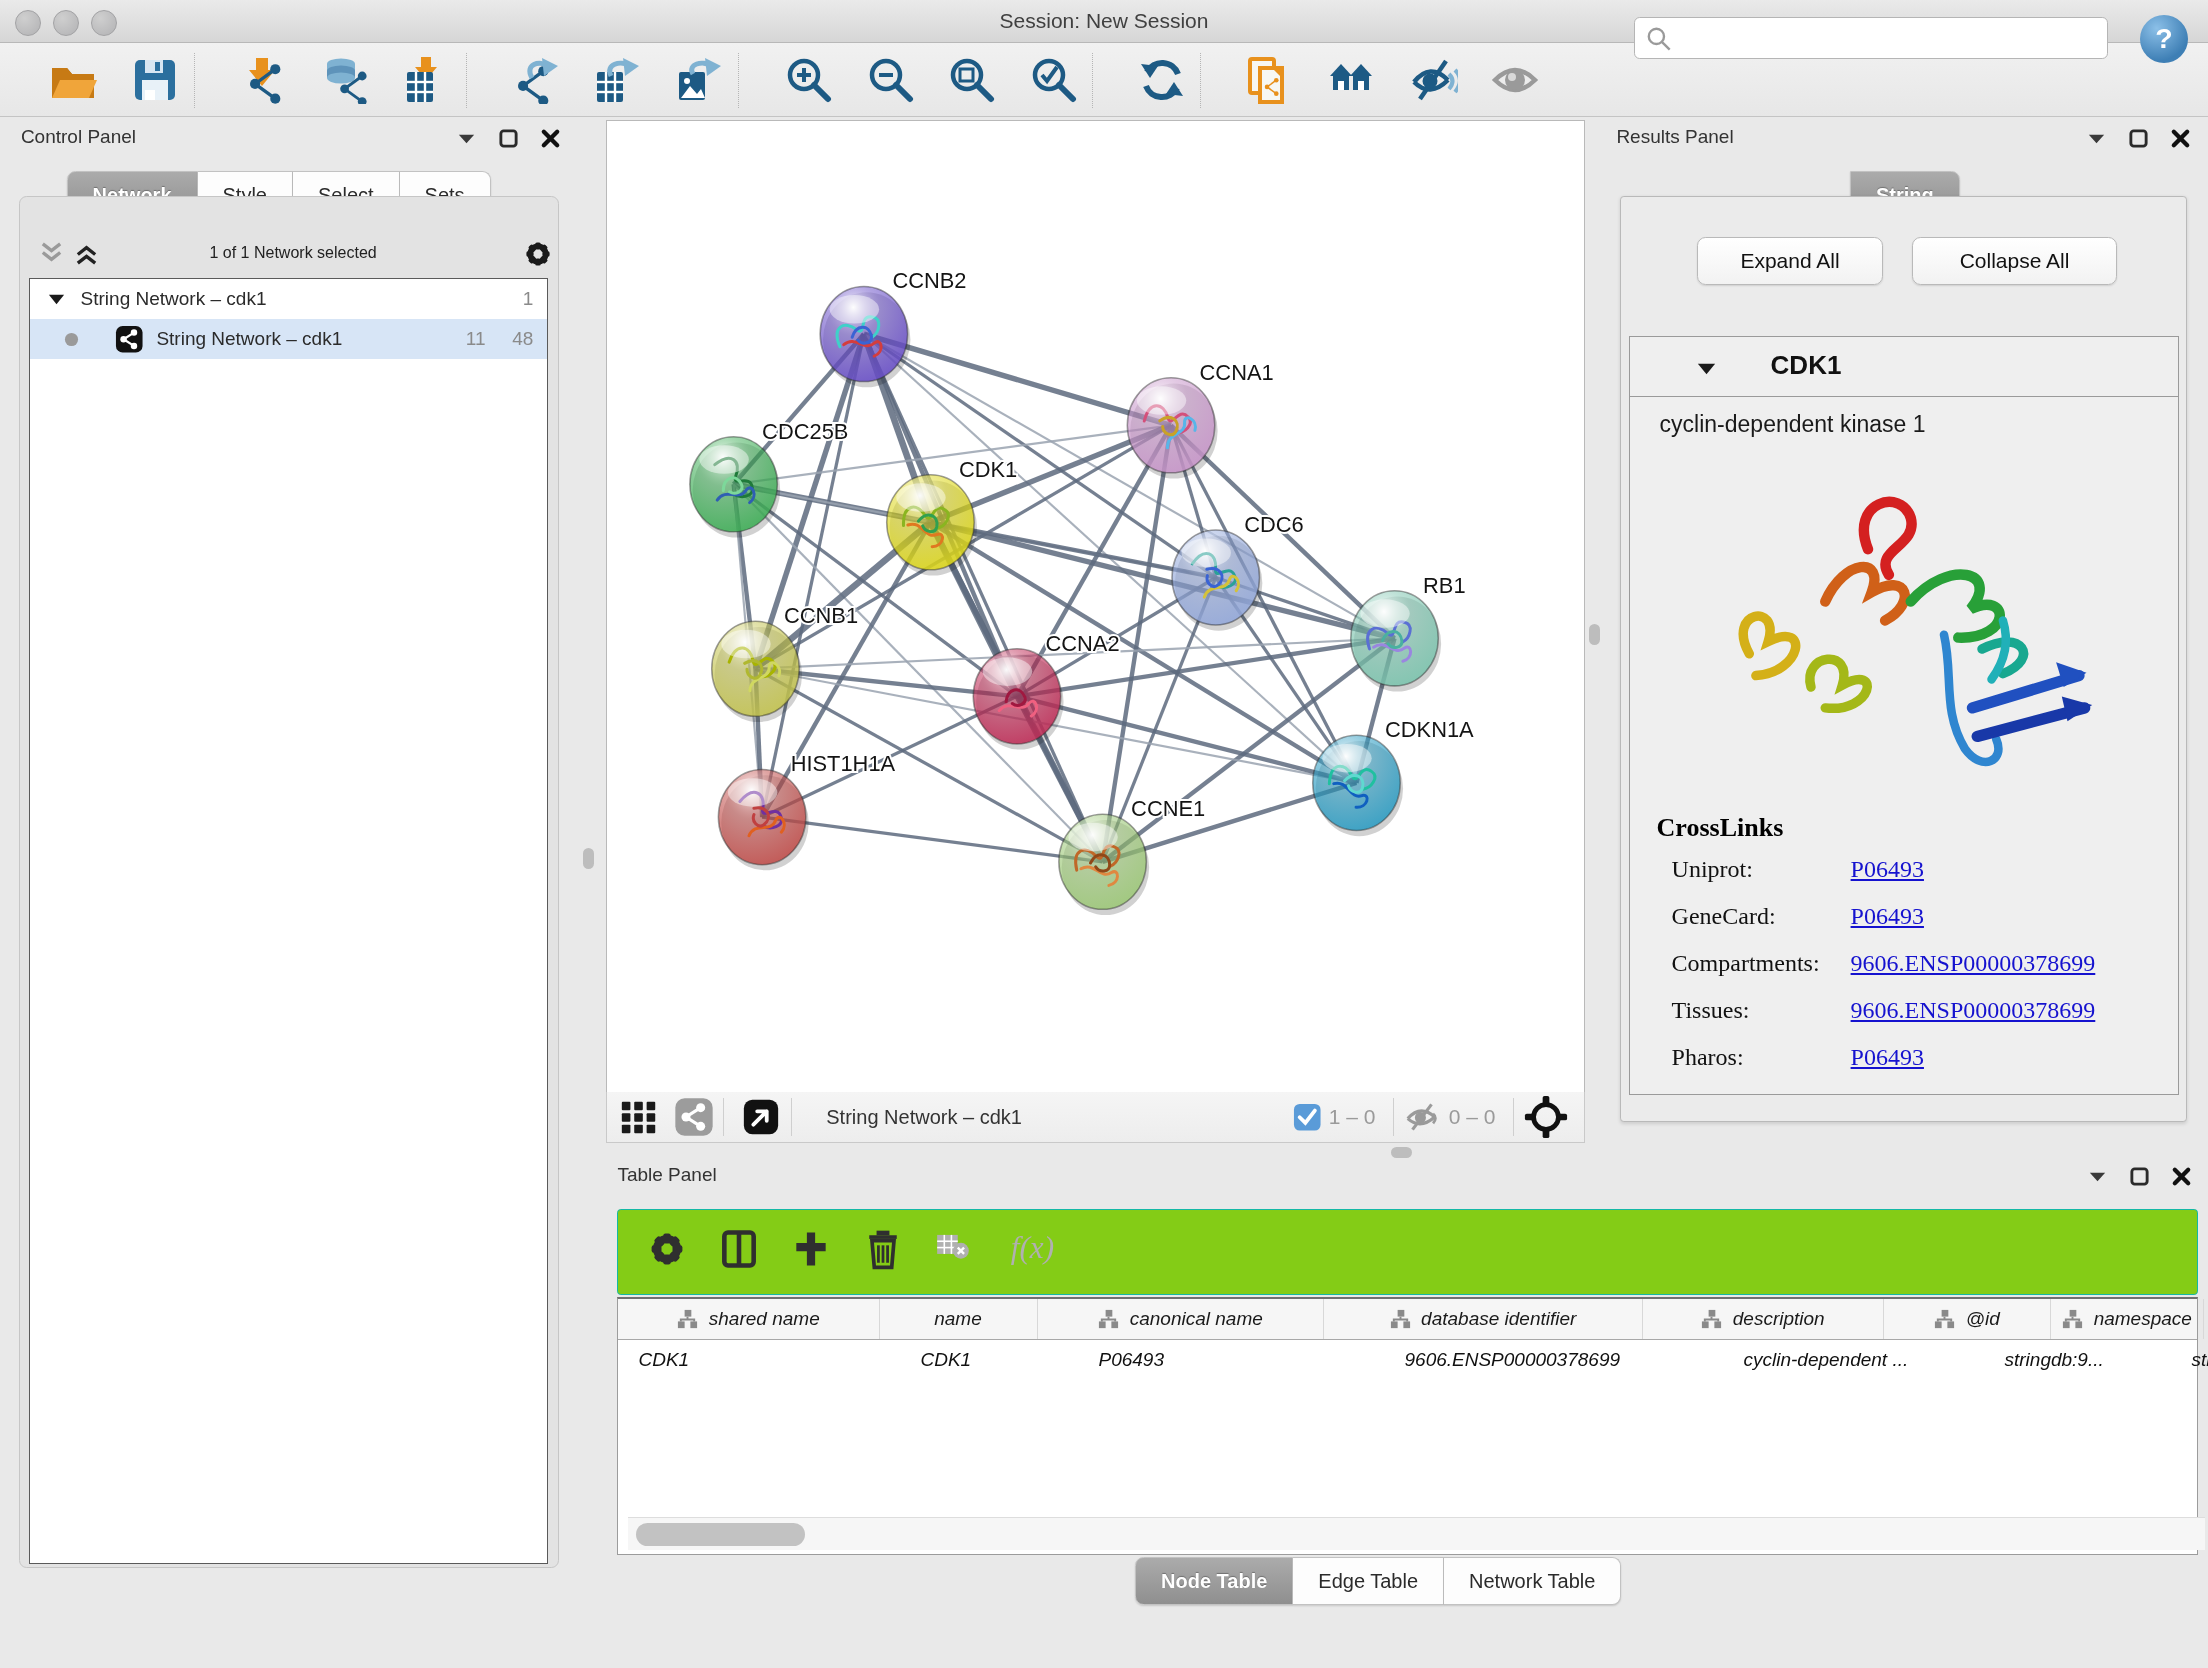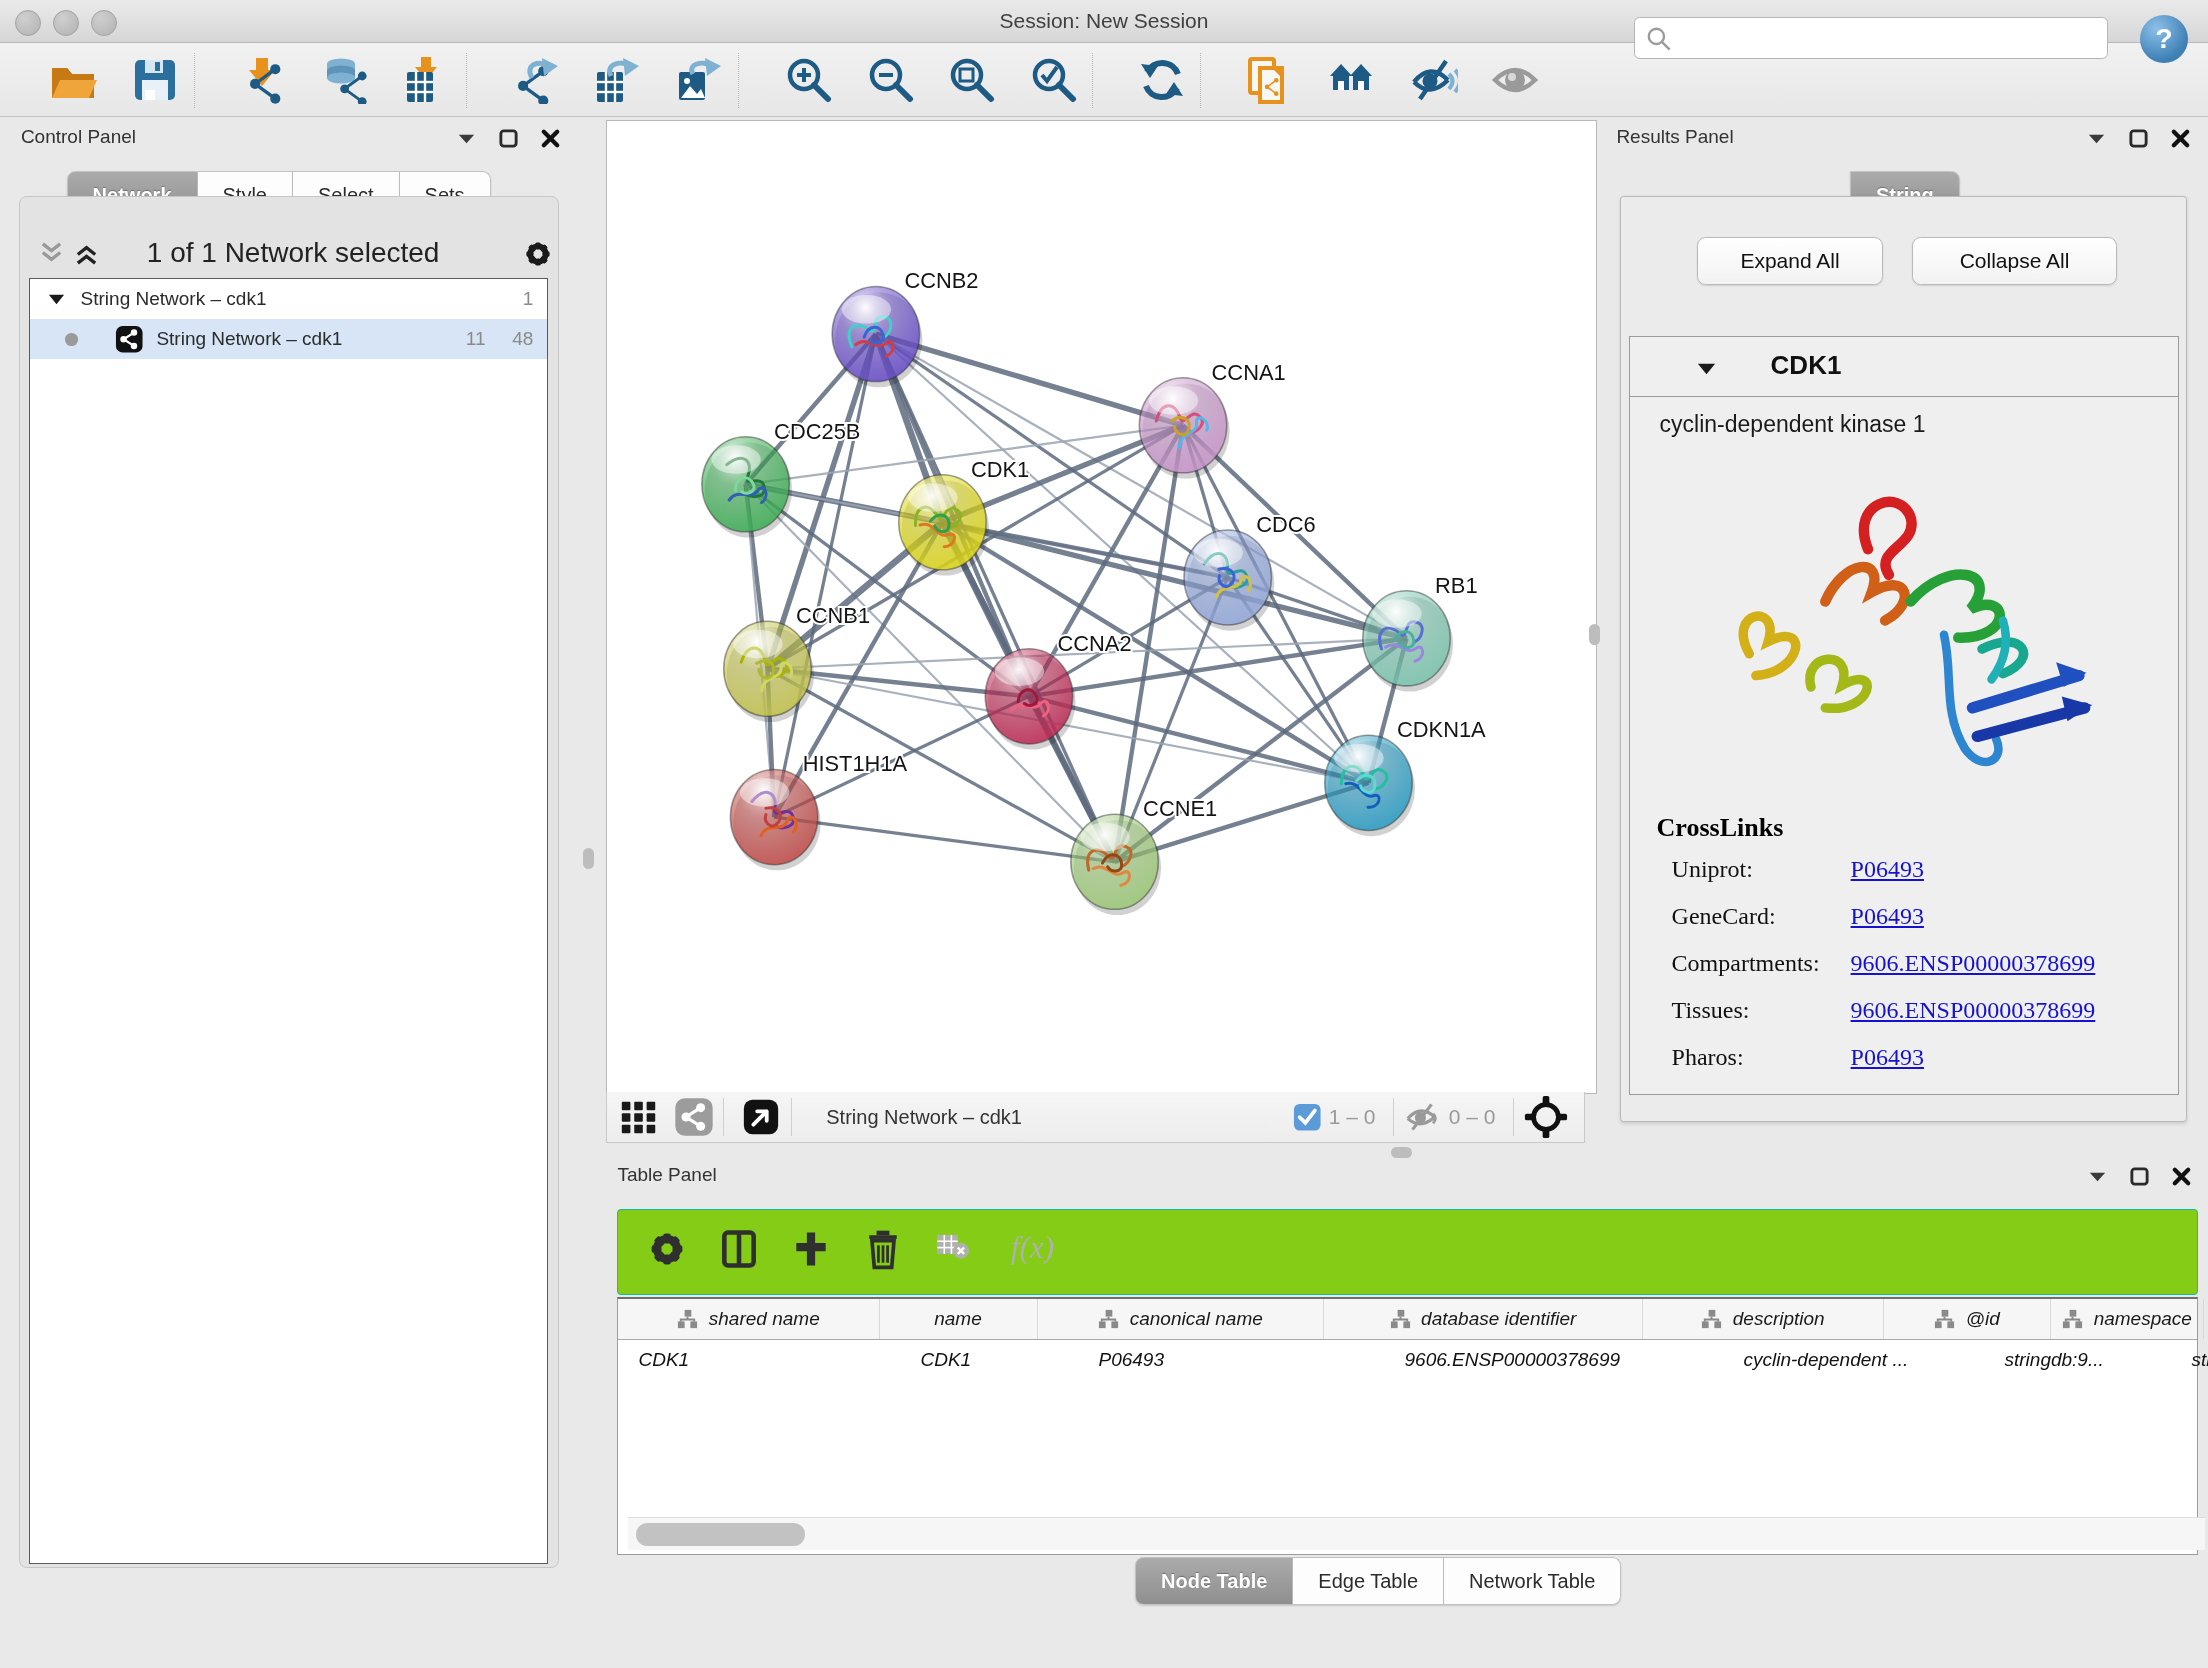--- a/index.html
+++ b/index.html
@@ -33,29 +33,29 @@
   #control-panel{left:7.6px;top:120px;width:561px;height:1449px;}
   #cp-box{position:absolute;left:11.4px;top:76px;width:538px;height:1370px;background:#e3e3e3;
     border:1px solid #c6c6c6;border-radius:7.6px;}
   .seg-bar{position:absolute;display:flex;}
   .seg{height:46px;line-height:46px;padding:0 25px;background:#fdfdfd;border:1px solid #c2c2c2;
     border-left:none;font-size:20px;text-align:center;cursor:pointer;box-shadow:0 1px 1.9px rgba(0,0,0,.15);}
   .seg:first-child{border-left:1px solid #c2c2c2;border-radius:8.6px 0 0 8.6px;}
   .seg:last-child{border-radius:0 8.6px 8.6px 0;}
   .seg.sel{background:linear-gradient(#ababab,#8f8f8f);color:#fff;text-shadow:0 -1px 1px rgba(0,0,0,.3);font-weight:bold;}
   #cp-statusrow{position:absolute;left:21px;top:112px;width:529px;height:42px;}
-  #cp-status{position:absolute;left:0;right:0;text-align:center;font-size:28px;color:#222;line-height:42px;}
+  #cp-status{position:absolute;left:0;right:0;text-align:center;font-size:16px;color:#222;line-height:42px;}
   #cp-list{position:absolute;left:21px;top:158px;width:517px;height:1284px;background:#fff;
     border:1.9px solid #5a5a5a;}
   .cp-row{position:relative;height:40px;display:flex;align-items:center;font-size:19px;}
   .cp-row.sel{background:#d7e5f6;}
   .cp-count{position:absolute;right:13.3px;color:#8a8a8a;}
   .cp-count2{position:absolute;right:61px;color:#8a8a8a;}
   
-  #network-view{left:606px;top:120px;width:977px;height:972px;background:#fff;border:1px solid #b9b9b9;padding-left:12px;}
+  #network-view{left:606px;top:120px;width:977px;height:972px;background:#fff;border:1px solid #b9b9b9;}
   #net-bar{left:606px;top:1092px;width:977px;height:50px;background:linear-gradient(#f5f5f5,#ededed);
     border:1px solid #c9c9c9;border-top:none;display:flex;align-items:center;}
   .nb-sep{width:1px;height:38px;background:#cfcfcf;margin:0 9.5px;}
   #net-title{font-size:20px;color:#333;margin-left:25px;flex:1;}
   .nb-count{font-size:21px;color:#9a9a9a;margin:0 7.6px;}
   
   #results-panel{left:1605px;top:120px;width:597px;height:1004px;}
   #rp-outer{position:absolute;left:15px;top:76px;width:565px;height:924px;background:#ebebeb;
     border:1px solid #b9b9b9;border-radius:3.8px;box-shadow:0 1.9px 3.8px rgba(0,0,0,.12);}
   .btn{background:linear-gradient(#ffffff,#f2f2f2);border:1px solid #b9b9b9;border-radius:8.6px;

